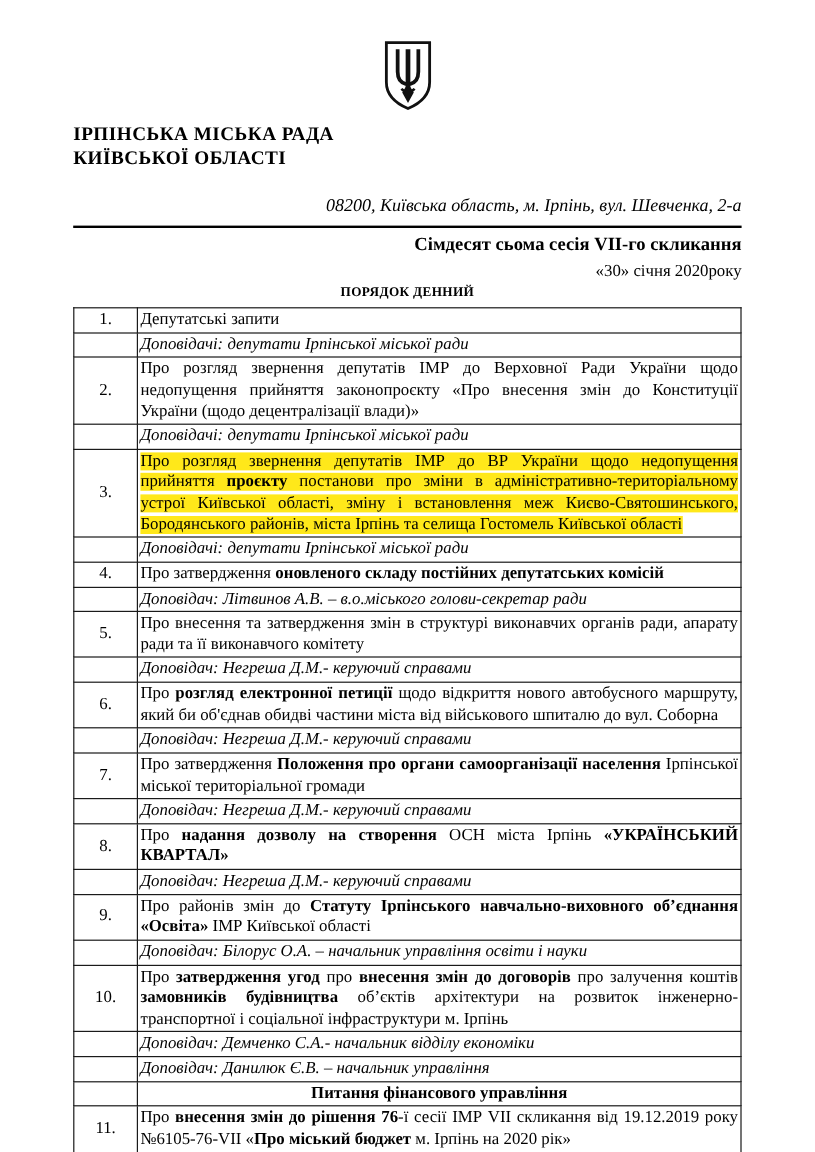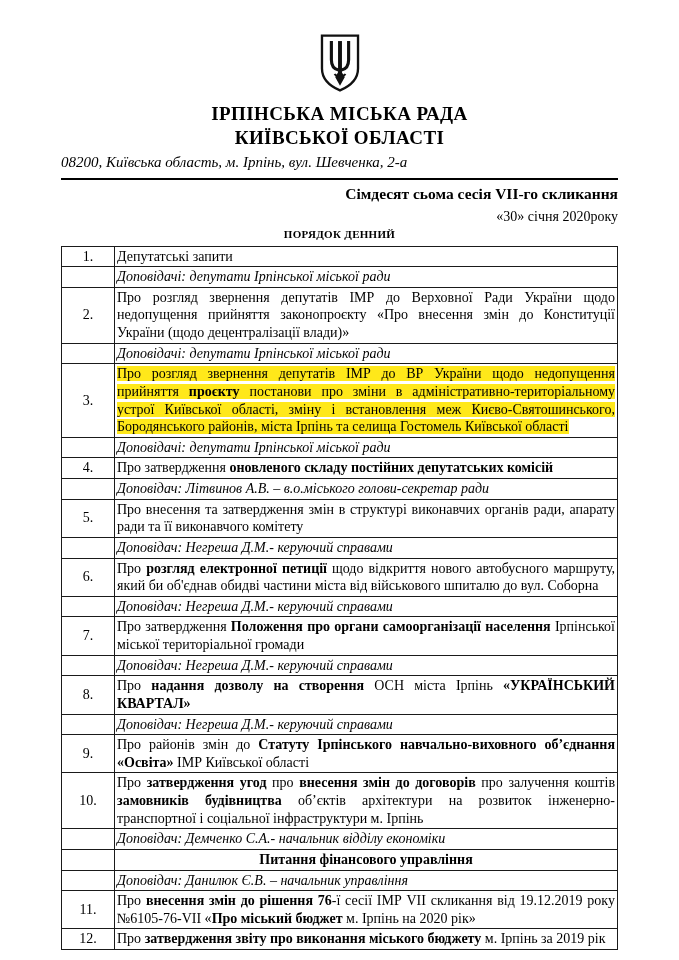--- a/index.html
+++ b/index.html
@@ -4,22 +4,22 @@
 <style>
   html,body { margin:0; padding:0; background:#888; }
   .page {
     width:679px; height:960px; background:#ffffff; margin:0 auto;
     font-family:"Liberation Serif", serif; color:#000;
     overflow:hidden; position:relative; box-sizing:border-box;
   }
   .doc { width:557px; margin:0 auto; padding-top:34px; }
 
   .emblem-wrap { text-align:center; margin-bottom:6px; }
-  .org-name { text-align:center; font-weight:bold; font-size:19px; letter-spacing:.4px; line-height:1.25; }
-  .address { text-align:left; font-style:italic; font-size:15px; margin-top:4px; }
+  .org-name { font-weight:bold; font-size:16px; letter-spacing:.4px; line-height:1.25; }
+  .address { text-align:right; font-style:italic; font-size:15px; margin-top:21px; }
   .rule { border:none; border-top:2.5px solid #000; margin:7px 0 5px 0; }
   .session { text-align:right; font-weight:bold; font-size:15.5px; }
   .date { text-align:right; font-size:14px; margin-top:6px; }
   .agenda-title { text-align:center; font-weight:bold; font-size:11px; margin:3px 0 6px 0; letter-spacing:.3px; }
 
   table.agenda { width:100%; border-collapse:collapse; border:1.6px solid #1a1a1a; table-layout:fixed; }
   table.agenda td { border:1px solid #1a1a1a; font-size:14px; line-height:1.26; }
   td.num { width:48px; text-align:center; vertical-align:middle; padding:1px 2px; }
   td.content { padding:1px 2px;font-family:Liberation Serif, serif; }
   td.content.item { text-align:justify; }
@@ -119,34 +119,38 @@
           </tr>
           <tr>
             <td class="num"></td>
             <td class="content reporter">Доповідач: Негреша Д.М.- керуючий справами</td>
           </tr>
           <tr>
             <td class="num">9.</td>
             <td class="content item"><span>Про районів змін до </span><b>Статуту Ірпінського навчально-виховного об’єднання «Освіта»</b><span> ІМР Київської області</span></td>
           </tr>
           <tr>
+            <td class="num"></td>
+            <td class="content reporter">Доповідач: Білорус О.А. – начальник управління освіти і науки</td>
+          </tr>
+          <tr>
             <td class="num">10.</td>
             <td class="content item"><span>Про </span><b>затвердження  угод</b><span> про </span><b>внесення змін до договорів</b><span> про  залучення коштів </span><b>замовників будівництва</b><span>  об’єктів архітектури на розвиток інженерно-транспортної і соціальної  інфраструктури м. Ірпінь</span></td>
           </tr>
           <tr>
             <td class="num"></td>
             <td class="content reporter">Доповідач: Демченко С.А.- начальник відділу економіки</td>
           </tr>
           <tr>
             <td class="num"></td>
-            <td class="content section">Питання фінансового управління</td>
+            <td class="content reporter">Доповідач: Данилюк Є.В. – начальник управління</td>
           </tr>
           <tr>
             <td class="num"></td>
-            <td class="content reporter">Доповідач: Данилюк Є.В. – начальник управління</td>
+            <td class="content section">Питання фінансового управління</td>
           </tr>
           <tr>
             <td class="num">11.</td>
             <td class="content item"><span>Про </span><b>внесення змін до рішення 76</b><span>-ї сесії ІМР VII скликання від 19.12.2019 року №6105-76-VII «</span><b>Про міський бюджет</b><span> м. Ірпінь на 2020 рік»</span></td>
           </tr>
           <tr>
             <td class="num">12.</td>
             <td class="content item"><span>Про </span><b>затвердження звіту про виконання міського бюджету</b><span> м. Ірпінь за 2019 рік</span></td>
           </tr>
         </tbody>

